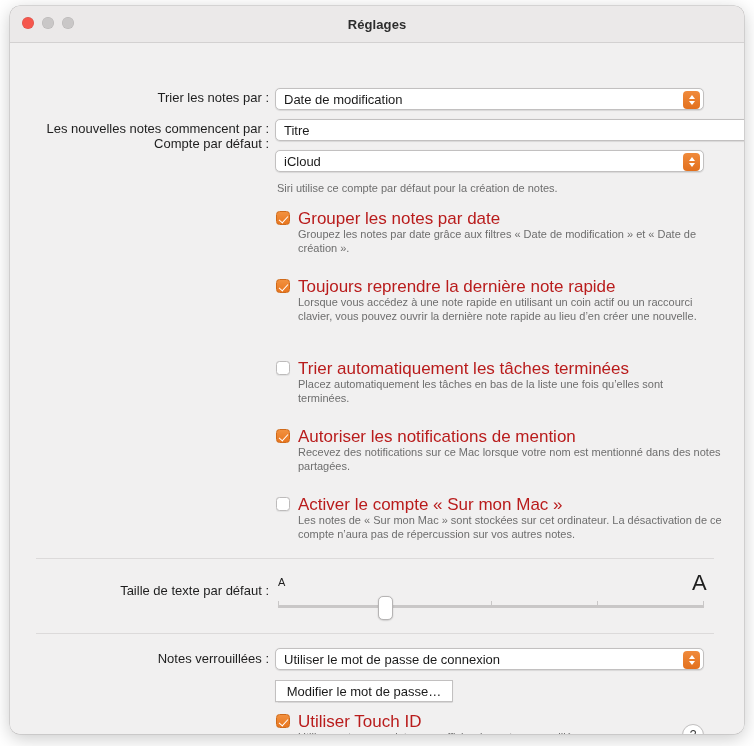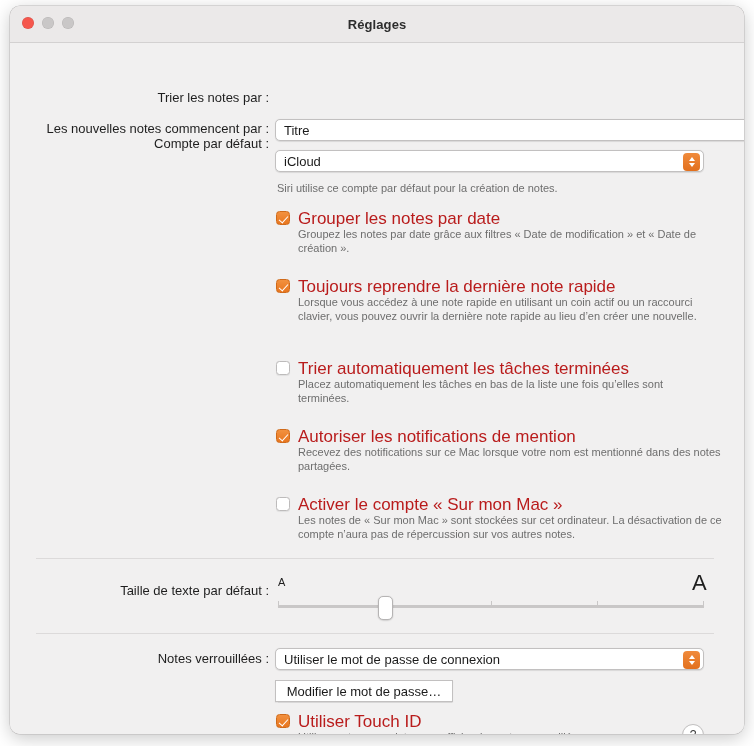--- a/index.html
+++ b/index.html
@@ -248,20 +248,27 @@
       <div class="dot green"></div>
     </div>
     <div class="win-title">Réglages</div>
   </div>
 
   <div class="content">
 
     <div class="row" style="left:0; top:47px; width:259px; justify-content:flex-end;align-items:center;">
       <div class="label">Trier les notes par :</div>
     </div>
+    <div class="popup" style="position:absolute; left:265px; top:45px; width:429px;">
+      <span>Date de modification</span>
+      <span class="arrows">
+        <span class="chev up"></span>
+          <span class="chev down"></span>
+      </span>
+    </div>
 
     <div class="row" style="left:0; top:78px; width:259px; justify-content:flex-end;">
       <div class="label">Les nouvelles notes commencent par :</div>
     </div>
     <div class="popup" style="position:absolute; left:265px; top:76px; width:518px;">
       <span>Titre</span>
       <span class="arrows">
         <span class="chev up"></span>
           <span class="chev down"></span>
       </span>

